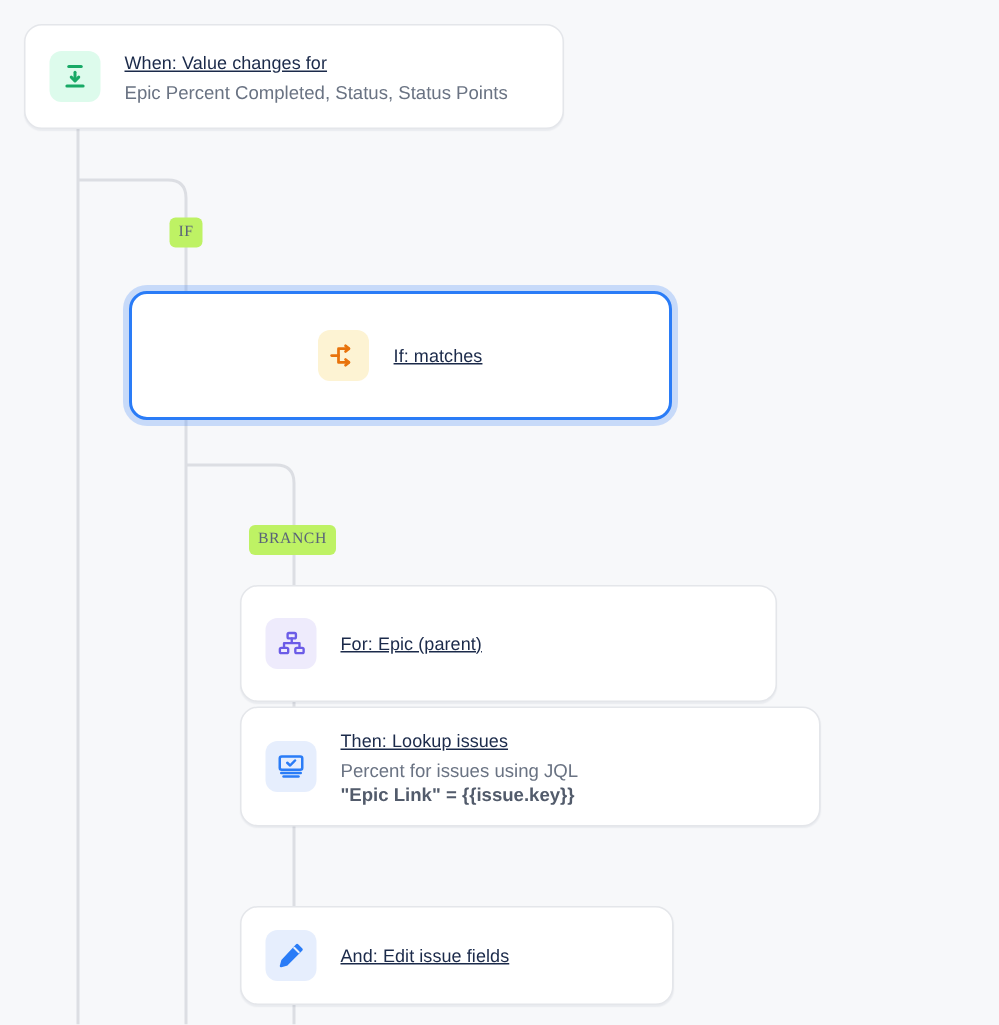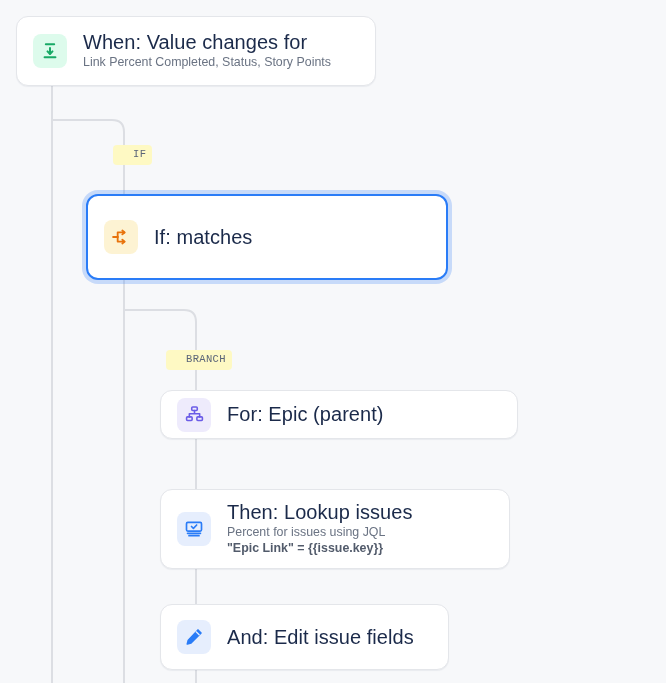--- a/index.html
+++ b/index.html
@@ -42,20 +42,21 @@
     border-radius: 12px;
     box-sizing: border-box;
     display: flex;
     align-items: center;
     padding: 0 16px;
     box-shadow: 0 1px 1px rgba(9,30,66,0.06);
   }
   .card.selected {
     border: 2px solid #2a7cf7;
     box-shadow: 0 0 0 4px rgba(76,141,247,0.28);
+    justify-content: center;
   }
 
   .card-icon {
     width: 34px;
     height: 34px;
     min-width: 34px;
     border-radius: 8px;
     display: flex;
     align-items: center;
     justify-content: center;
@@ -66,51 +67,52 @@
   .icon-purple { background: #eeebfc; }
   .icon-blue   { background: #e6eefd; }
 
   .card-text {
     display: flex;
     flex-direction: column;
     justify-content: center;
     min-width: 0;
   }
   .card-title {
-    font-size: 20px;
+    font-size: 12px;
     line-height: 19px;
     color: #1b2a4a;
     letter-spacing: 0.05px;
+    text-decoration: underline;
   }
   .card-sub {
     font-size: 12.4px;
     line-height: 16px;
     color: #6a7383;
     margin-top: 2px;
   }
   .card-sub-strong {
     font-size: 12.4px;
     line-height: 16px;
     color: #525b6b;
     font-weight: bold;
   }
   .card-sub-strong.tight { margin-top: 0; }
 
   
   .conn-badge {
     position: absolute;
-    background: #fef9c3;
+    background: #bef264;
     color: #5a6478;
     border-radius: 4px;
     font-size: 10.5px;
     line-height: 13px;
     letter-spacing: 0.35px;
-    padding: 3px 6px 4px 20px;
+    padding: 3px 6px 4px 6px;
     white-space: nowrap;
-    font-family: Liberation Mono, monospace;
+    font-family: Liberation Serif, serif;
   }
 </style>
 </head>
 <body>
 
 <div id="canvas">
 
   <svg id="connectors" viewBox="0 0 666 683" width="666" height="683" fill="none">
 
     <path d="M52 86 L52 683" stroke="#dcdee3" stroke-width="2"></path>
@@ -128,54 +130,54 @@
     <div class="card-icon icon-green">
       <svg width="20" height="20" viewBox="0 0 24 24" fill="none" stroke="#18a966" stroke-width="2.4" stroke-linecap="round">
         <line x1="7" y1="4" x2="17" y2="4"></line>
         <line x1="12" y1="8.5" x2="12" y2="15"></line>
         <polyline points="9,12.5 12,15.6 15,12.5" fill="none" stroke-linejoin="round"></polyline>
         <line x1="5.5" y1="19.5" x2="18.5" y2="19.5"></line>
       </svg>
     </div>
     <div class="card-text">
       <div class="card-title">When: Value changes for</div>
-      <div class="card-sub">Link Percent Completed, Status, Story Points</div>
+      <div class="card-sub">Epic Percent Completed, Status, Status Points</div>
     </div>
   </div>
 
   <div class="card selected" style="left:86px; top:194px; width:362px; height:86px;">
     <div class="card-icon icon-yellow">
       <svg width="20" height="20" viewBox="0 0 24 24" fill="none" stroke="#e8730c" stroke-width="2.2" stroke-linecap="round" stroke-linejoin="round">
         <line x1="2.5" y1="12" x2="8" y2="12"></line>
         <path d="M8 12 L8 6.5 L16 6.5"></path>
         <path d="M8 12 L8 17.5 L16 17.5"></path>
         <polyline points="13.6,4.2 16.4,6.5 13.6,8.8" fill="none"></polyline>
         <polyline points="13.6,15.2 16.4,17.5 13.6,19.8" fill="none"></polyline>
       </svg>
     </div>
     <div class="card-text">
       <div class="card-title">If: matches</div>
     </div>
   </div>
 
-  <div class="card" style="left:160px; top:390px; width:358px; height:49px;">
+  <div class="card" style="left:160px; top:390px; width:358px; height:78px;">
     <div class="card-icon icon-purple">
       <svg width="19" height="19" viewBox="0 0 24 24" fill="none" stroke="#6b5ce7" stroke-width="2" stroke-linecap="round" stroke-linejoin="round">
         <rect x="8.5" y="2.5" width="7" height="4.5" rx="1.2"></rect>
         <rect x="2" y="15" width="7" height="4.5" rx="1.2"></rect>
         <rect x="15" y="15" width="7" height="4.5" rx="1.2"></rect>
         <path d="M12 7 L12 11 M5.5 15 L5.5 11 L18.5 11 L18.5 15"></path>
       </svg>
     </div>
     <div class="card-text">
       <div class="card-title">For: Epic (parent)</div>
     </div>
   </div>
 
-  <div class="card" style="left:160px; top:489px; width:350px; height:80px;">
+  <div class="card" style="left:160px; top:471px; width:387px; height:80px;">
     <div class="card-icon icon-blue">
       <svg width="20" height="20" viewBox="0 0 24 24" fill="none" stroke="#2a7cf7" stroke-width="2" stroke-linecap="round" stroke-linejoin="round">
         <rect x="3" y="4" width="18" height="10.5" rx="1.6"></rect>
         <polyline points="9,9 11.3,11.2 15.2,7.2"></polyline>
         <line x1="4.2" y1="17.2" x2="19.8" y2="17.2"></line>
         <line x1="6" y1="20" x2="18" y2="20"></line>
       </svg>
     </div>
     <div class="card-text">
       <div class="card-title">Then: Lookup issues</div>

